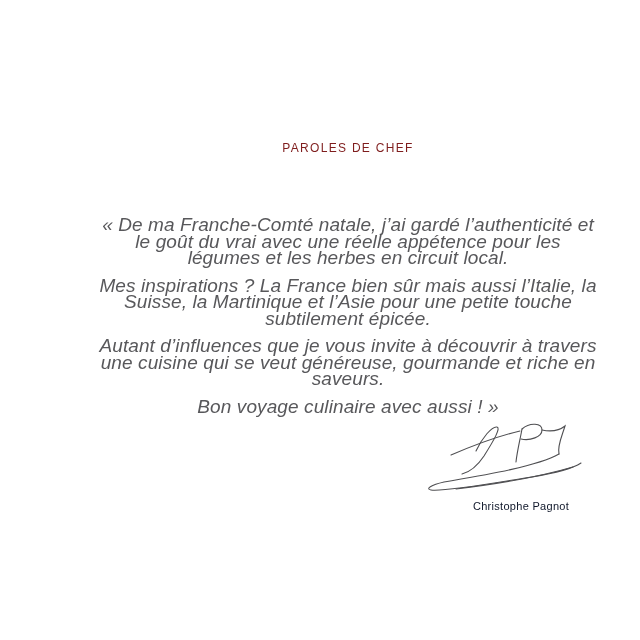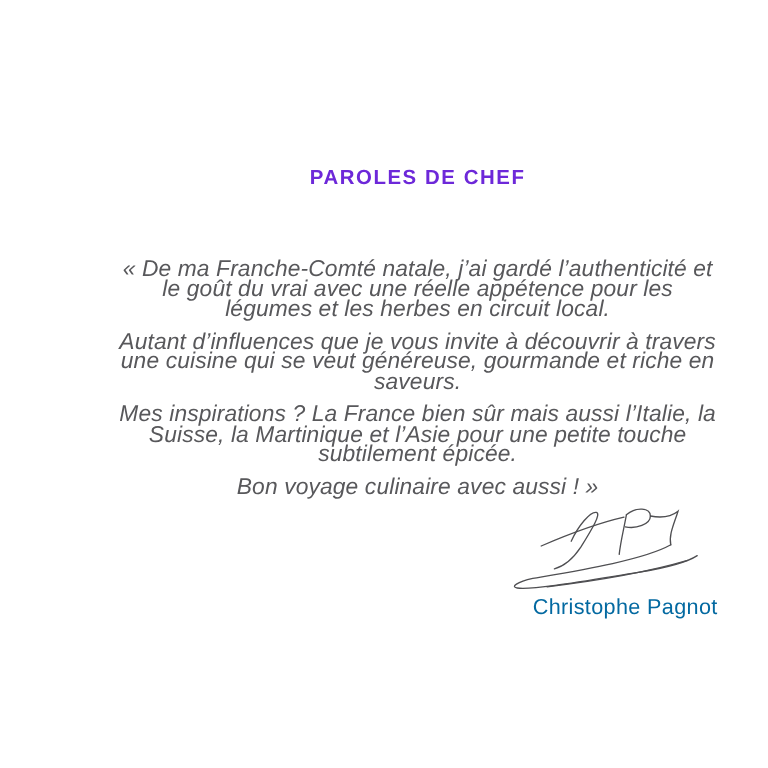--- a/index.html
+++ b/index.html
@@ -17,25 +17,25 @@
   }
   .content {
     position: absolute;
     left: 98px;
     top: 141px;
     width: 500px;
     text-align: center;
   }
   .section-heading {
     margin: 0;
-    font-size: 17px;
+    font-size: 12px;
     line-height: 14px;
-    font-weight: 700;
+    font-weight: 400;
     letter-spacing: 1.3px;
-    color: #6d28d9;
+    color: #7f1d1d;
   }
   .quote {
     margin-top: 62px;
   }
   .quote p {
     margin: 0 0 11px 0;
     font-style: italic;
     font-size: 19px;
     line-height: 16.5px;
     letter-spacing: 0.1px;
@@ -52,38 +52,38 @@
     display: block;
     width: 164px;
     height: 72px;
   }
   .chef-name {
     position: absolute;
     left: 438px;
     top: 497px;
     width: 166px;
     text-align: center;
-    font-size: 18px;
+    font-size: 11px;
     line-height: 18px;
     letter-spacing: 0.3px;
-    color: #0369a1;
+    color: #0f172a;
   }
 </style>
 </head>
 <body>
 
 <div class="page">
 
   <div class="content">
     <h2 class="section-heading">PAROLES DE CHEF</h2>
 
     <div class="quote">
       <p>« De ma Franche-Comté natale, j’ai gardé l’authenticité et le goût du vrai avec une réelle appétence pour les légumes et les herbes en circuit local.</p>
+      <p>Mes inspirations ? La France bien sûr mais aussi l’Italie, la Suisse, la Martinique et l’Asie pour une petite touche subtilement épicée.</p>
       <p>Autant d’influences que je vous invite à découvrir à travers une cuisine qui se veut généreuse, gourmande et riche en saveurs.</p>
-      <p>Mes inspirations ? La France bien sûr mais aussi l’Italie, la Suisse, la Martinique et l’Asie pour une petite touche subtilement épicée.</p>
       <p>Bon voyage culinaire avec aussi ! »</p>
     </div>
   </div>
 
   <div class="signature-wrap">
     <svg viewBox="0 0 164 72" xmlns="http://www.w3.org/2000/svg" aria-hidden="true">
       <g fill="none" stroke="#4f4f52" stroke-width="1.1" stroke-linecap="round">
 
         <path d="M52 31 C 58 18, 68 6, 73 7 C 77 8, 70 20, 60 36 C 54 45, 46 52, 38 54"></path>
 

